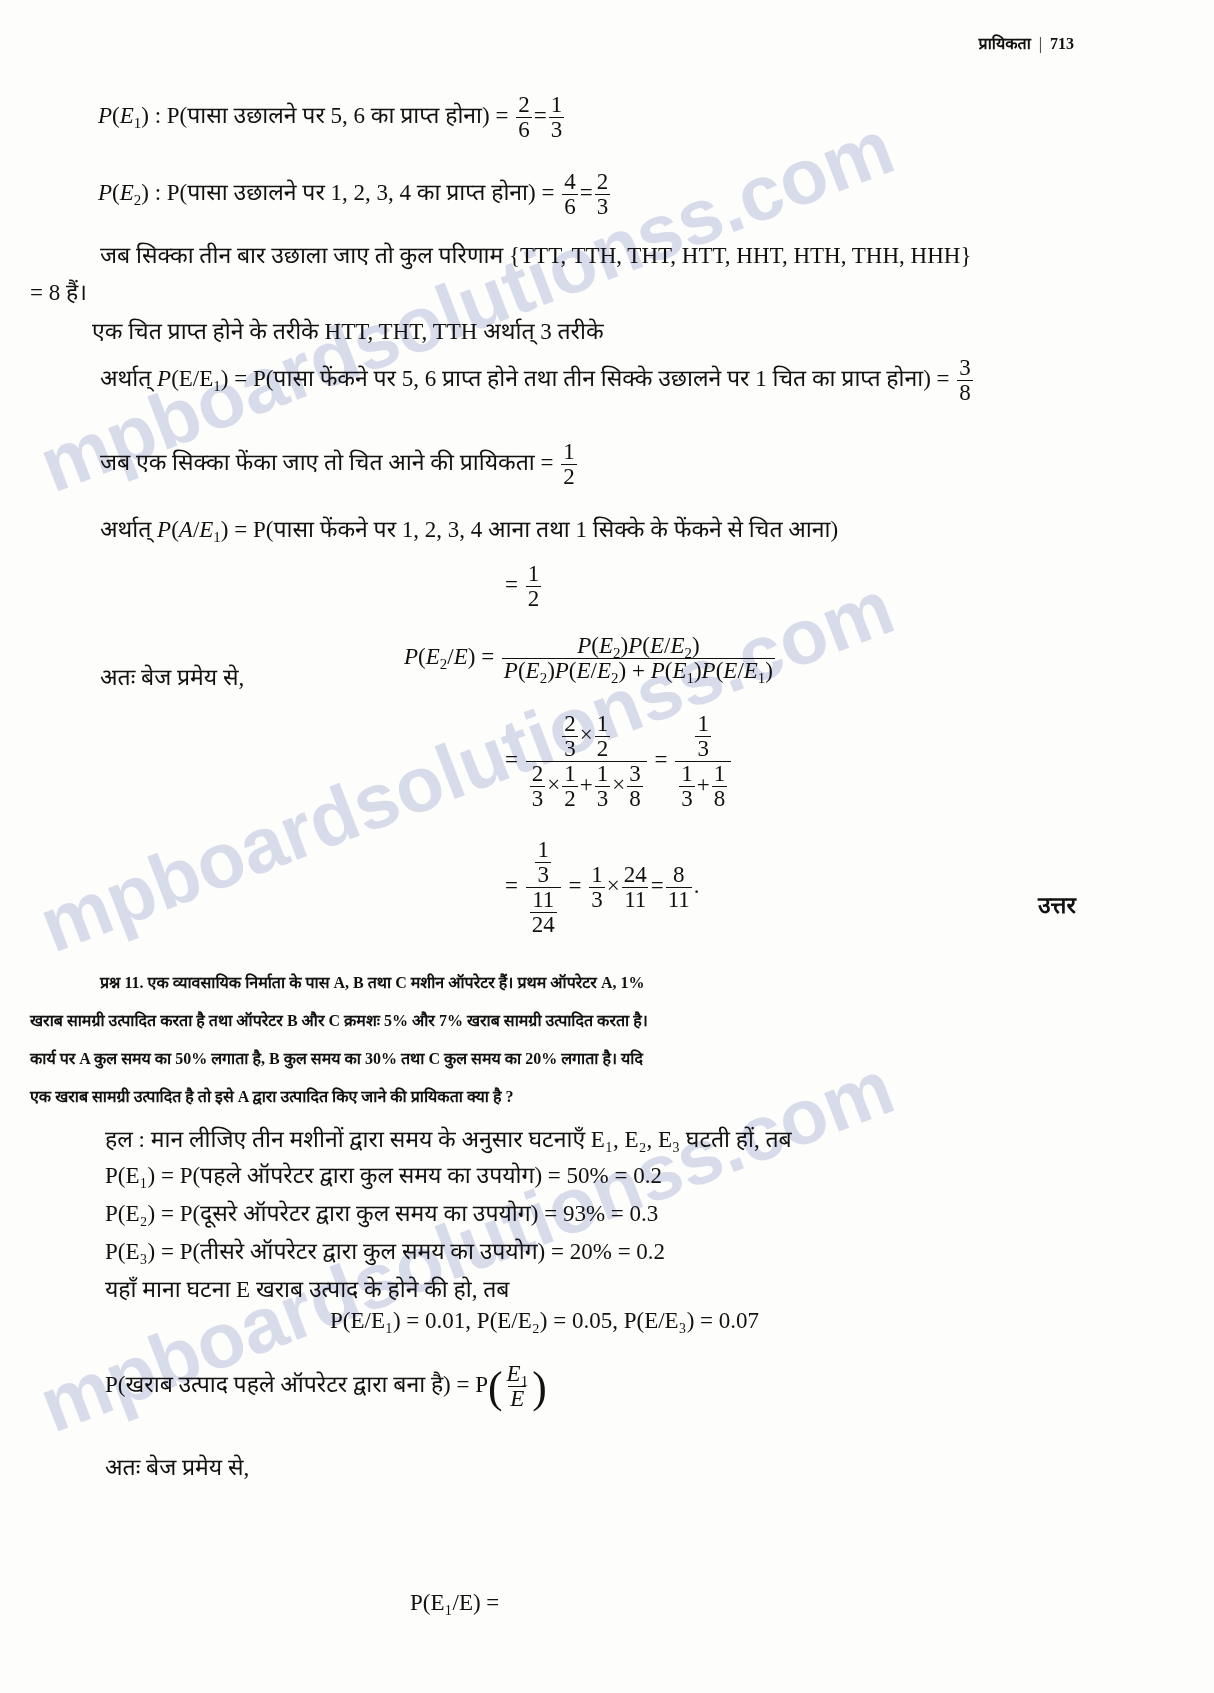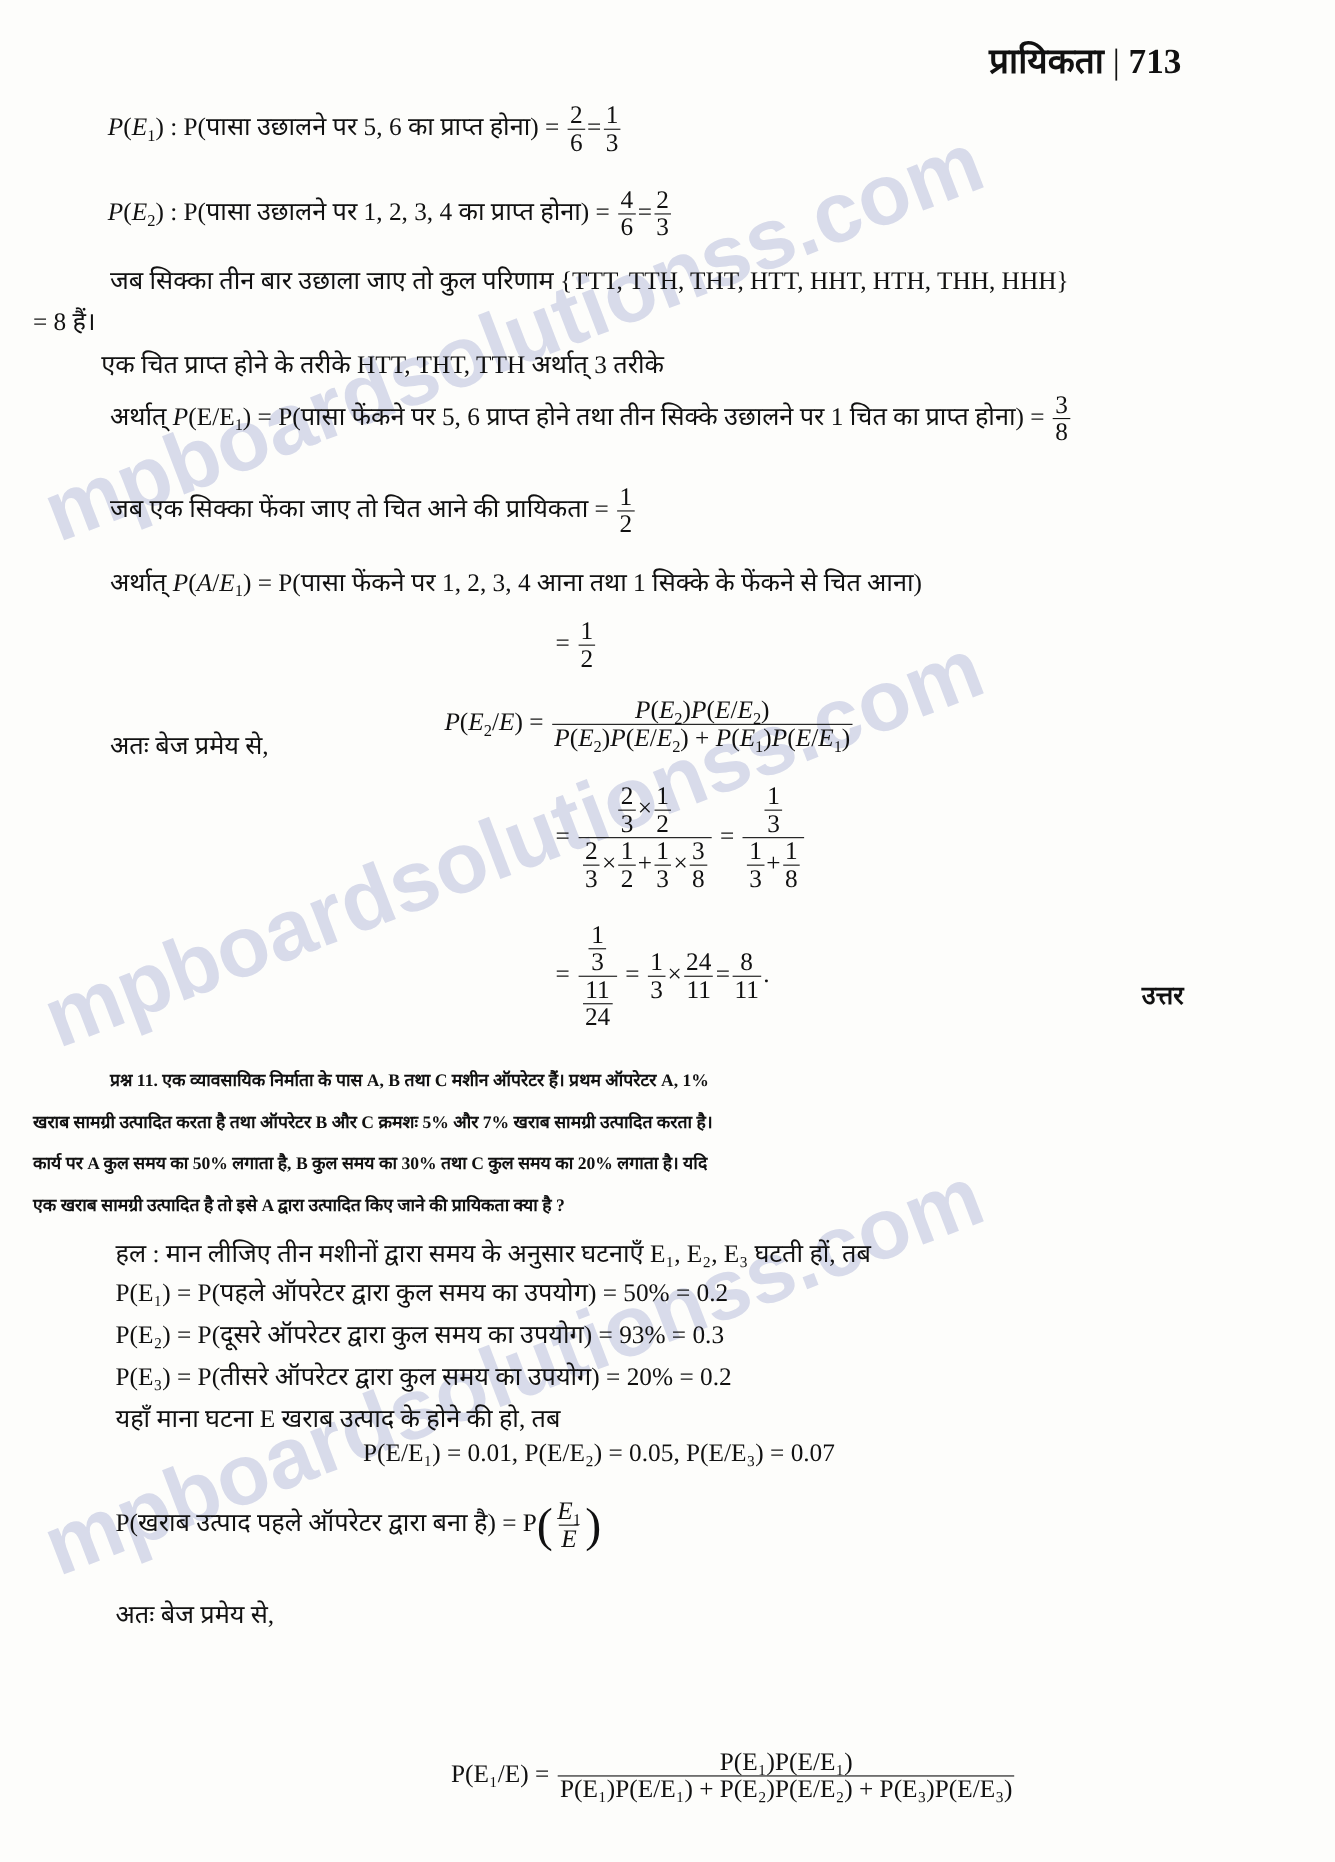--- a/index.html
+++ b/index.html
@@ -1,21 +1,21 @@
 <!DOCTYPE html>
 <html><head>
 <meta charset="utf-8">
 <style>
   html, body { margin: 0; padding: 0; }
   body {
     width: 1214px; height: 1693px; background: #fdfdfb; position: relative; overflow: hidden;
     font-family: "Liberation Serif", "DejaVu Serif", serif; color: #111; font-size: 23px;
   }
   .abs { position: absolute; white-space: nowrap; }
-  .header { top: 32px; right: 140px; font-weight: bold; font-size: 32px; }
+  .header { top: 32px; right: 140px; font-weight: bold; font-size: 16px; }
   .header .sep { margin: 0 8px; font-weight: normal; }
   i, .it { font-style: italic; }
   sub { font-size: 0.65em; vertical-align: -0.35em; line-height: 0; }
   .frac { display: inline-flex; flex-direction: column; align-items: center; vertical-align: middle; margin: 0 2px; line-height: 1.05; }
   .frac .num { padding: 0 2px; }
   .frac .den { border-top: 1.5px solid #111; padding: 0 2px; }
   .bold { font-weight: bold; }
   .watermark {
     position: absolute; color: rgba(140,150,200,0.32); font-family: "Liberation Sans", "DejaVu Sans", sans-serif;
     font-weight: bold; font-size: 78px; transform: rotate(-21deg); transform-origin: left bottom; white-space: nowrap;
@@ -173,17 +173,13 @@
   <span>P(खराब उत्पाद पहले ऑपरेटर द्वारा बना है) = P</span><span class="big">(</span><span class="frac">
       <span class="num"><i>E</i><sub>1</sub></span>
       <span class="den"><i>E</i></span>
     </span><span class="big">)</span>
 </div>
 
 <div class="abs" style="left:105px; top:1450px;">अतः बेज प्रमेय से,</div>
 
 <div class="abs" style="left:410px; top:1590px;">
   <span>P(E₁/E) =</span>
-  <span class="frac">
-      <span class="num">P(E₁)P(E/E₁)</span>
-      <span class="den">P(E₁)P(E/E₁) + P(E₂)P(E/E₂) + P(E₃)P(E/E₃)</span>
-    </span>
 </div>
 
 </body></html>

